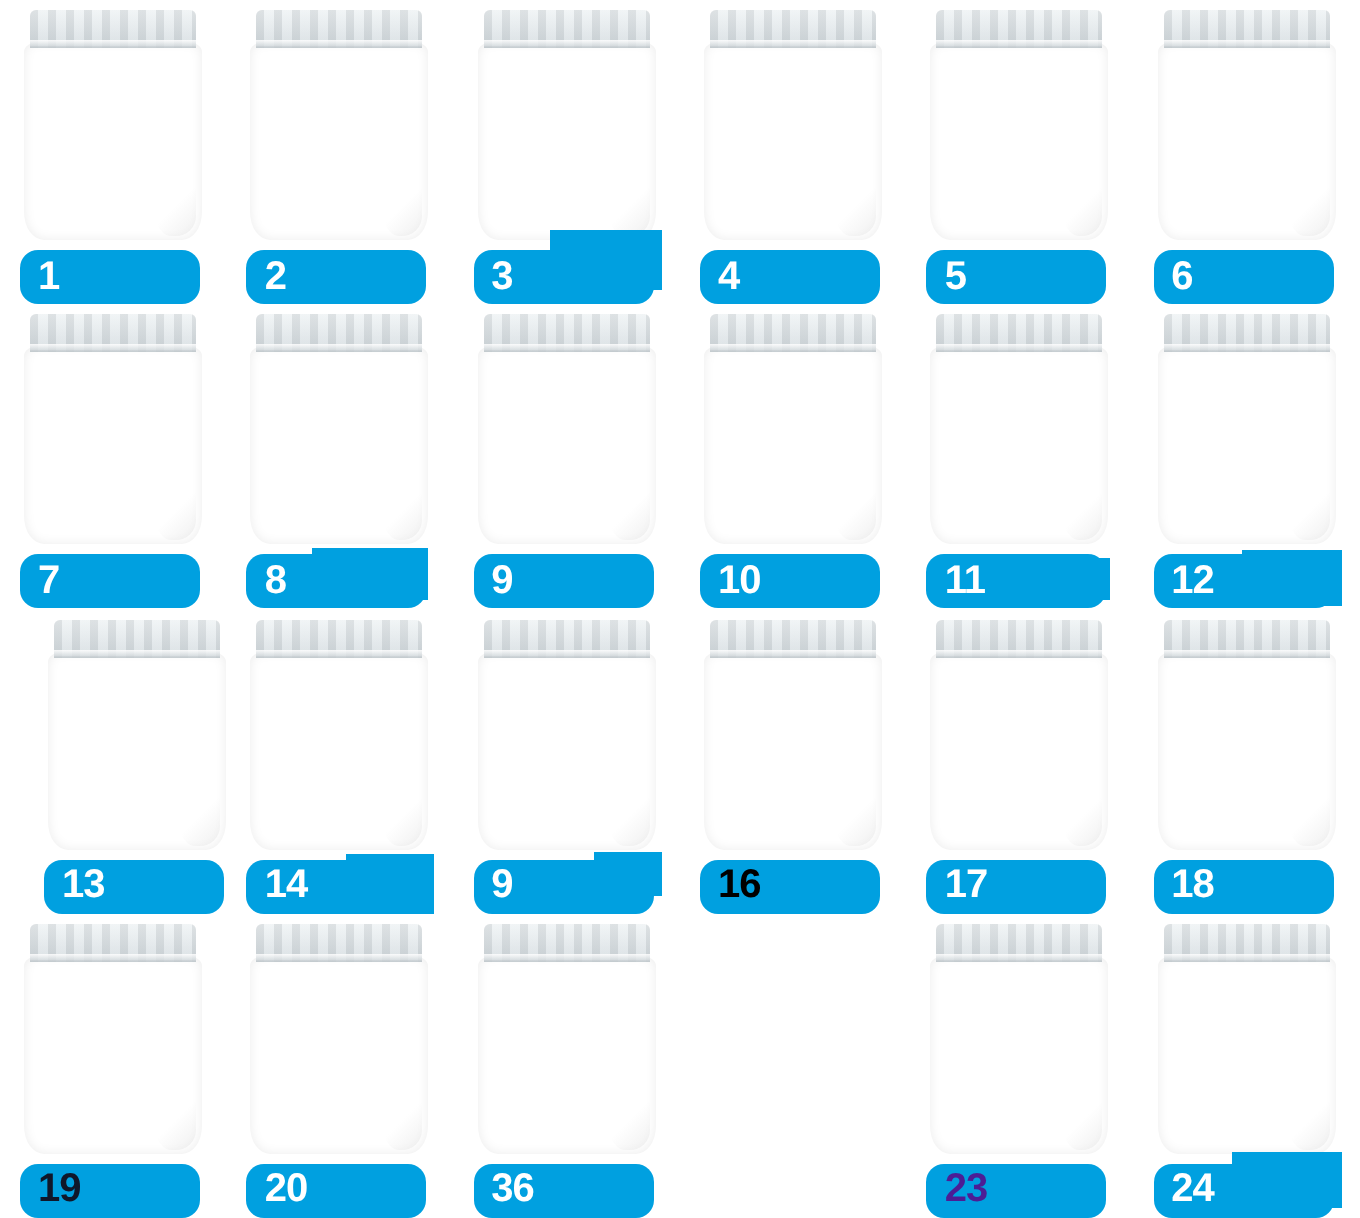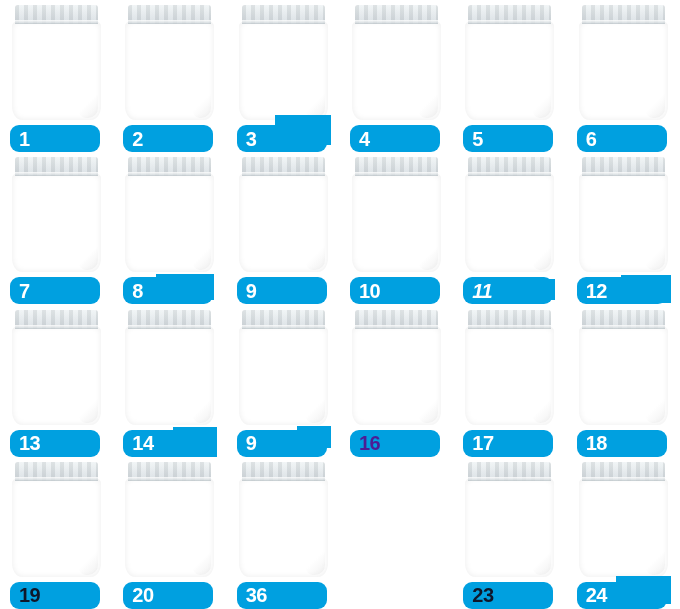--- a/index.html
+++ b/index.html
@@ -272,37 +272,37 @@
     <div class="cell" style="left: 453.333px; top: 152.25px; width: 113.333px; height: 152.25px;">
       <div class="bag">
         <div class="bag-body" style="--bagcolor: #1460EA;">
           <div class="bag-gloss"></div>
           <div class="bag-fold"></div>
         </div>
         <div class="bag-seal"></div>
       </div>
       <div class="badge" style="--badgecolor: #00A0E0;">
         <div class="badge-overlay" style="--badgecolor: #00A0E0; left: 48px; top: 2px; width: 44px; height: 21px;"></div>
-        <span class="badge-label" style="color: rgb(255, 255, 255); font-style: italic;">11</span>
+        <span class="badge-label" style="color: rgb(255, 255, 255);">11</span>
       </div>
     </div>
     <div class="cell" style="left: 566.667px; top: 152.25px; width: 113.333px; height: 152.25px;">
       <div class="bag">
         <div class="bag-body" style="--bagcolor: #2D12D1;">
           <div class="bag-gloss"></div>
           <div class="bag-fold"></div>
         </div>
         <div class="bag-seal"></div>
       </div>
       <div class="badge" style="--badgecolor: #00A0E0;">
         <div class="badge-overlay" style="--badgecolor: #00A0E0; left: 44px; top: -2px; width: 50px; height: 28px;"></div>
         <span class="badge-label" style="color: rgb(255, 255, 255);">12</span>
       </div>
     </div>
-    <div class="cell" style="left: 0px; top: 304.5px; width: 113.333px; height: 152.25px;">
+    <div class="cell" style="left: 12px; top: 304.5px; width: 113.333px; height: 152.25px;">
       <div class="bag">
         <div class="bag-body" style="--bagcolor: #14E07A;">
           <div class="bag-gloss"></div>
           <div class="bag-fold"></div>
         </div>
         <div class="bag-seal"></div>
       </div>
       <div class="badge" style="--badgecolor: #00A0E0;">
         <span class="badge-label" style="color: rgb(255, 255, 255);">13</span>
       </div>
@@ -335,21 +335,21 @@
     </div>
     <div class="cell" style="left: 340px; top: 304.5px; width: 113.333px; height: 152.25px;">
       <div class="bag">
         <div class="bag-body" style="--bagcolor: #25D23A;">
           <div class="bag-gloss"></div>
           <div class="bag-fold"></div>
         </div>
         <div class="bag-seal"></div>
       </div>
       <div class="badge" style="--badgecolor: #00A0E0;">
-        <span class="badge-label" style="color: #4c1d95;">16</span>
+        <span class="badge-label" style="color: #000000;">16</span>
       </div>
     </div>
     <div class="cell" style="left: 453.333px; top: 304.5px; width: 113.333px; height: 152.25px;">
       <div class="bag">
         <div class="bag-body" style="--bagcolor: #E4F028;">
           <div class="bag-gloss"></div>
           <div class="bag-fold"></div>
         </div>
         <div class="bag-seal"></div>
       </div>
@@ -408,21 +408,21 @@
     </div>
     <div class="cell" style="left: 453.333px; top: 456.75px; width: 113.333px; height: 152.25px;">
       <div class="bag">
         <div class="bag-body" style="--bagcolor: #7E8184;">
           <div class="bag-gloss"></div>
           <div class="bag-fold"></div>
         </div>
         <div class="bag-seal"></div>
       </div>
       <div class="badge" style="--badgecolor: #00A0E0;">
-        <span class="badge-label" style="color: #0f172a;">23</span>
+        <span class="badge-label" style="color: #4c1d95;">23</span>
       </div>
     </div>
     <div class="cell" style="left: 566.667px; top: 456.75px; width: 113.333px; height: 152.25px;">
       <div class="bag">
         <div class="bag-body" style="--bagcolor: #0B0B0C;">
           <div class="bag-gloss"></div>
           <div class="bag-fold"></div>
         </div>
         <div class="bag-seal"></div>
       </div>

